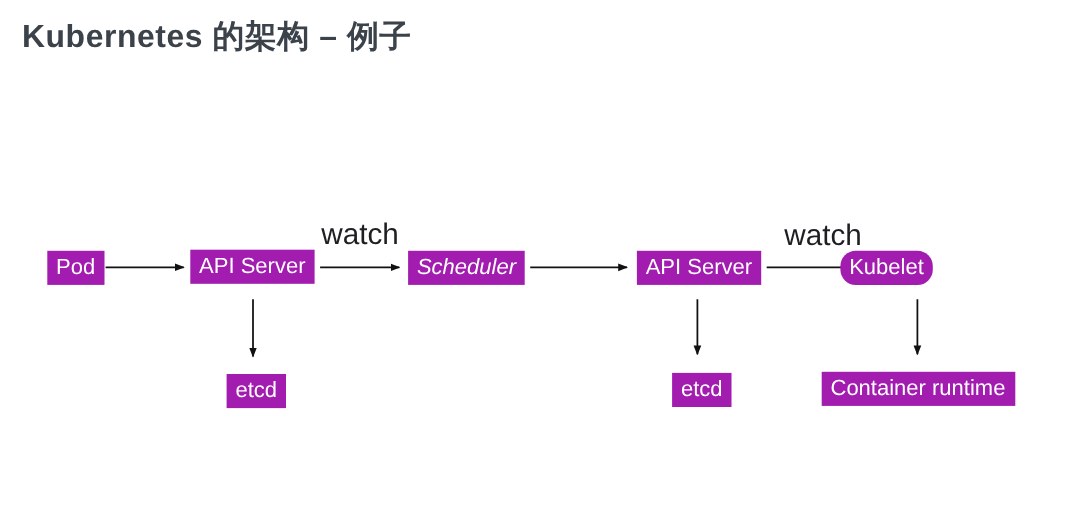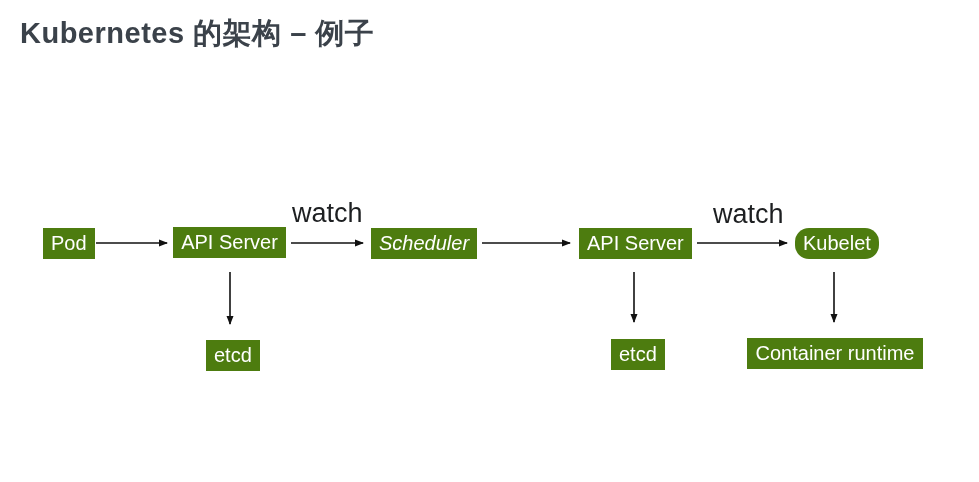--- a/index.html
+++ b/index.html
@@ -32,31 +32,30 @@
     width: 979px;
     height: 482px;
     pointer-events: none;
   }
   .node {
     position: absolute;
     box-sizing: border-box;
     height: 31px;
     line-height: 31px;
     padding: 0 8px;
-    background: #4d7c0f;
+    background: #a21caf;
     color: #ffffff;
     font-size: 20px;
-    text-align: center;
     white-space: nowrap;
   }
   .node-pod               { left: 43px;  top: 228px; min-width: 46px;  }
   .node-api-server-1      { left: 173px; top: 227px; min-width: 113px; }
   .node-scheduler         { left: 371px; top: 228px; min-width: 104px; font-style: italic; }
   .node-api-server-2      { left: 579px; top: 228px; min-width: 111px; }
-  .node-kubelet           { left: 795px; top: 228px; min-width: 79px; border-radius: 14px;  }
+  .node-kubelet           { left: 764px; top: 228px; min-width: 79px; border-radius: 14px;  }
   .node-etcd-1            { left: 206px; top: 340px; min-width: 48px;  }
   .node-etcd-2            { left: 611px; top: 339px; min-width: 49px;  }
   .node-container-runtime { left: 747px; top: 338px; min-width: 176px; }
   .edge-label {
     position: absolute;
     font-size: 27px;
     color: #1d1f21;
     white-space: nowrap;
   }
   .edge-label-1 { left: 292px; top: 198px; }

